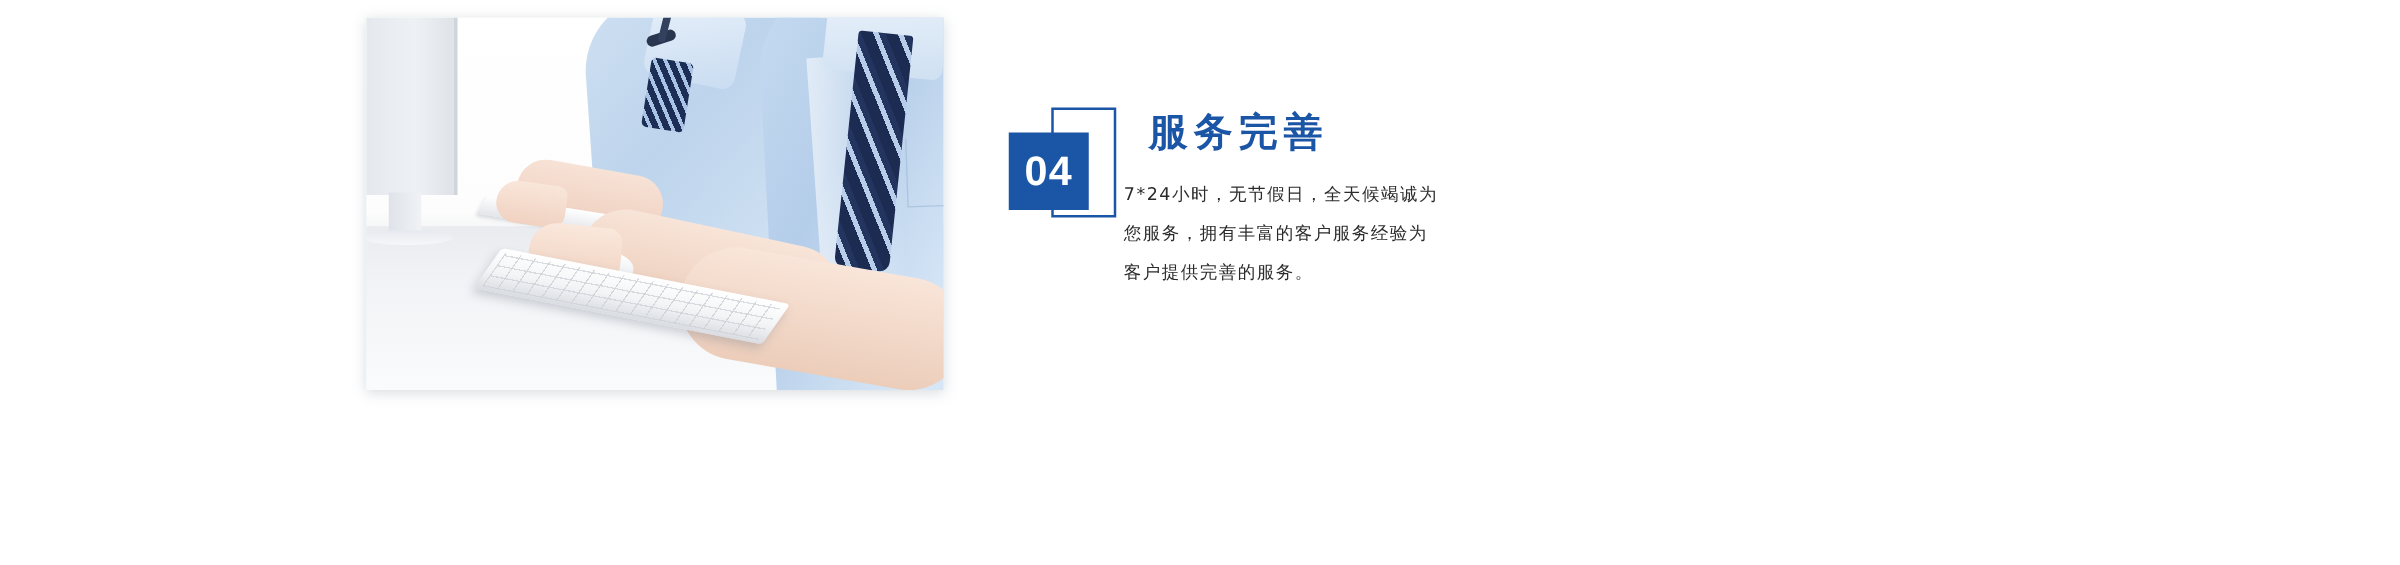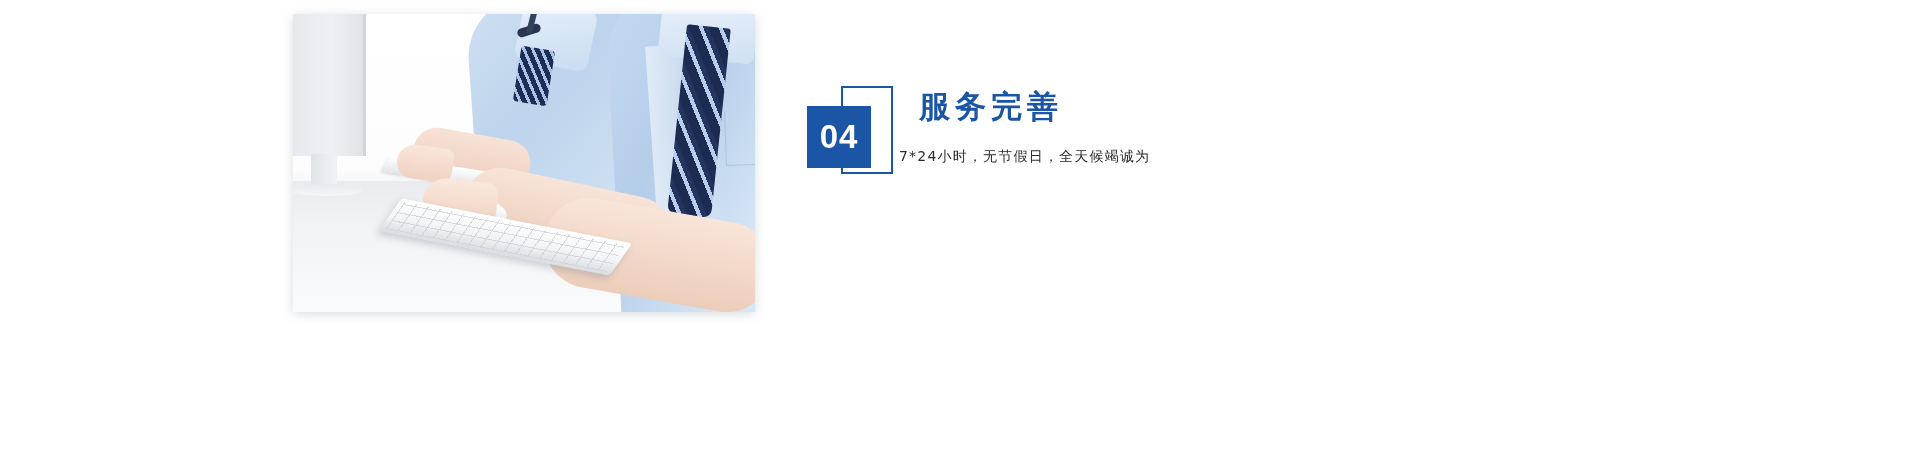--- a/index.html
+++ b/index.html
@@ -421,17 +421,19 @@
       <div class="badge">
         <div class="badge-outline"></div>
         <div class="badge-square"></div>
         <div class="badge-num">04</div>
       </div>
 
       <div class="title">服务完善</div>
 
       <div class="body-text">
         <span class="body-line">7*24小时，无节假日，全天候竭诚为</span>
+        <span class="body-line">您服务，拥有丰富的客户服务经验为</span>
+        <span class="body-line">客户提供完善的服务。</span>
       </div>
     </div>
   </div>
 
 </div>
 
 </body></html>

